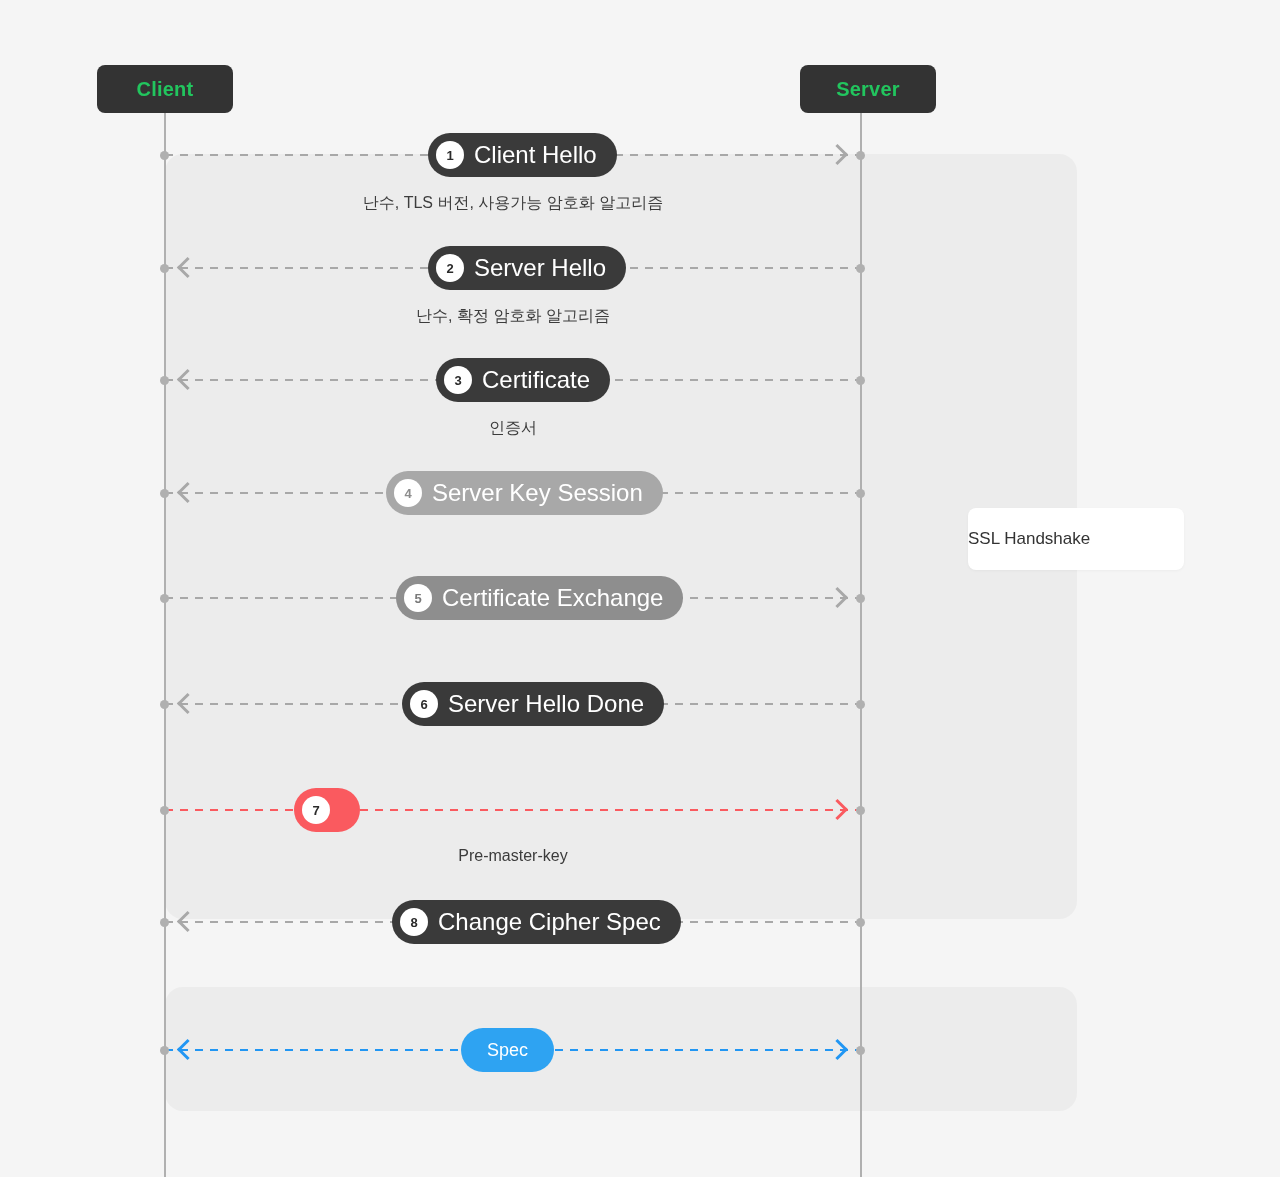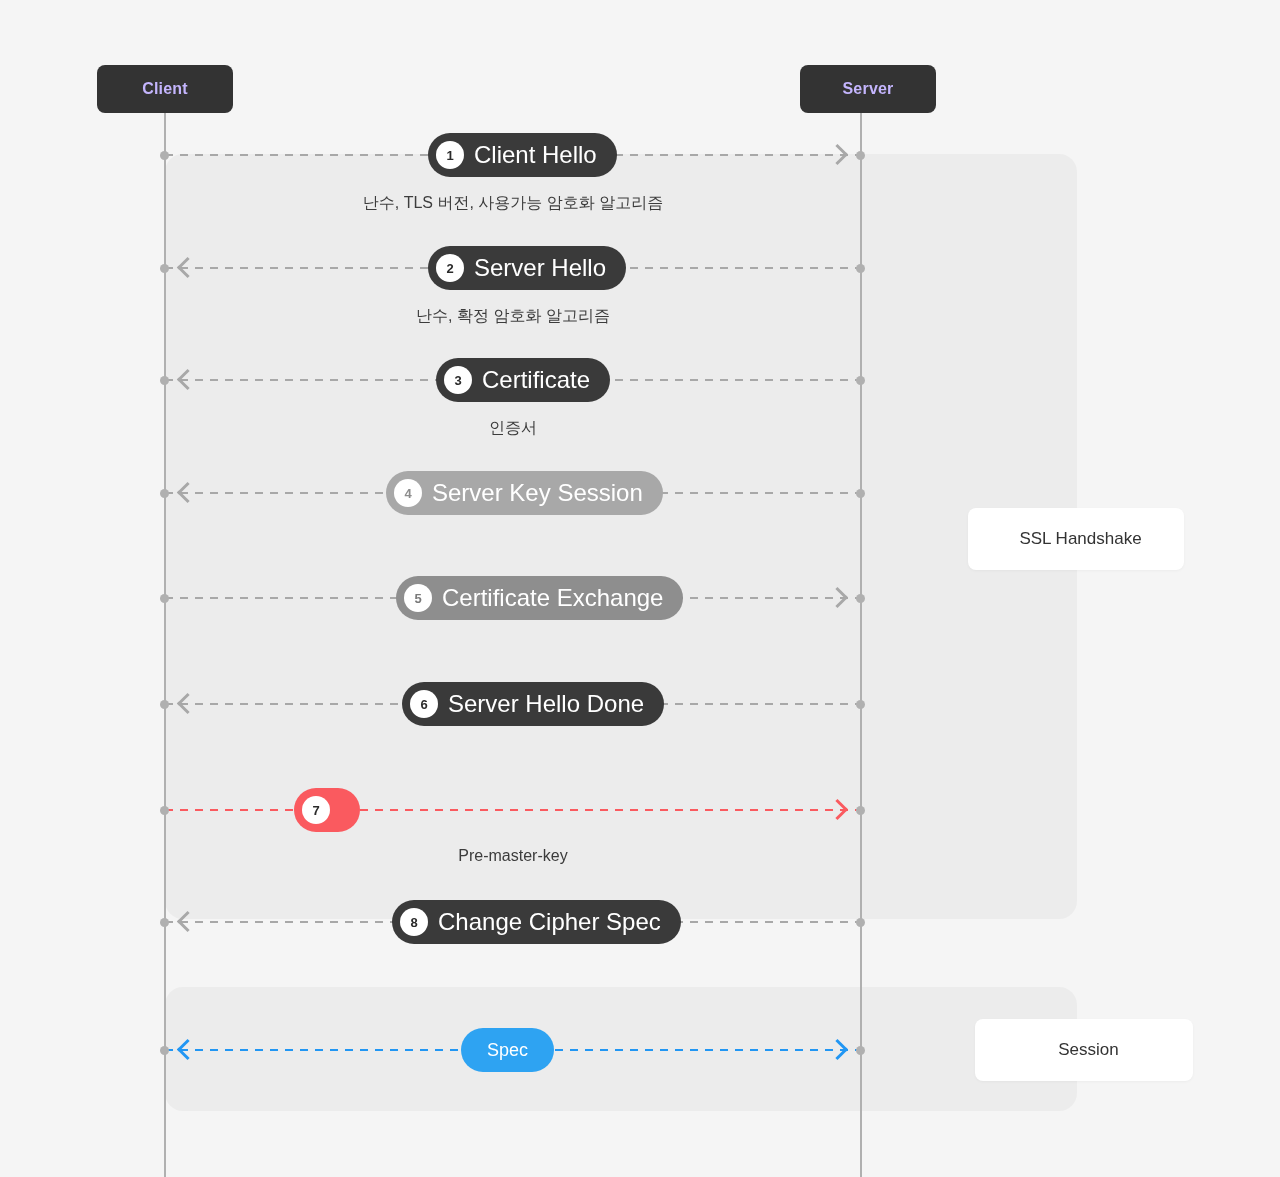--- a/index.html
+++ b/index.html
@@ -34,22 +34,22 @@
   }
   #lifeline-client { left: 164px; top: 113px; height: 1064px; }
   #lifeline-server { left: 860px; top: 113px; height: 1064px; }
 
   
   .actor {
     position: absolute;
     height: 48px;
     background: #333333;
     border-radius: 8px;
-    color: #c4b5fd;
-    font-size: 16px;
+    color: #22c55e;
+    font-size: 20px;
     font-weight: bold;
     display: flex;
     align-items: center;
     justify-content: center;
     letter-spacing: .2px;
   }
   #actor-client { left: 97px; top: 65px; width: 136px; }
   #actor-server { left: 800px; top: 65px; width: 136px; }
 
   
@@ -167,25 +167,23 @@
   }
 
   
   .group-label {
     position: absolute;
     height: 62px;
     background: #ffffff;
     border-radius: 8px;
     display: flex;
     align-items: center;
-    justify-content: center;
     font-size: 17px;
     color: #333333;
     box-shadow: 0 1px 3px rgba(0,0,0,.04);
-    padding-left: 9px;
   }
   #label-ssl-handshake { left: 968px; top: 508px; width: 216px; }
   #label-session       { left: 975px; top: 1019px; width: 218px; }
 </style>
 </head>
 <body>
 
 <div id="stage">
 
   <div class="panel" id="panel-handshake"></div>
@@ -299,17 +297,14 @@
     <div class="arrow left blue"></div>
     <div class="arrow right blue"></div>
     <div class="pill blue" style="left:461px">
       <span class="pill-label">Spec</span>
     </div>
   </div>
 
   <div class="group-label" id="label-ssl-handshake">
     <span>SSL Handshake</span>
   </div>
-  <div class="group-label" id="label-session">
-    <span>Session</span>
-  </div>
 
 </div>
 
 </body></html>

